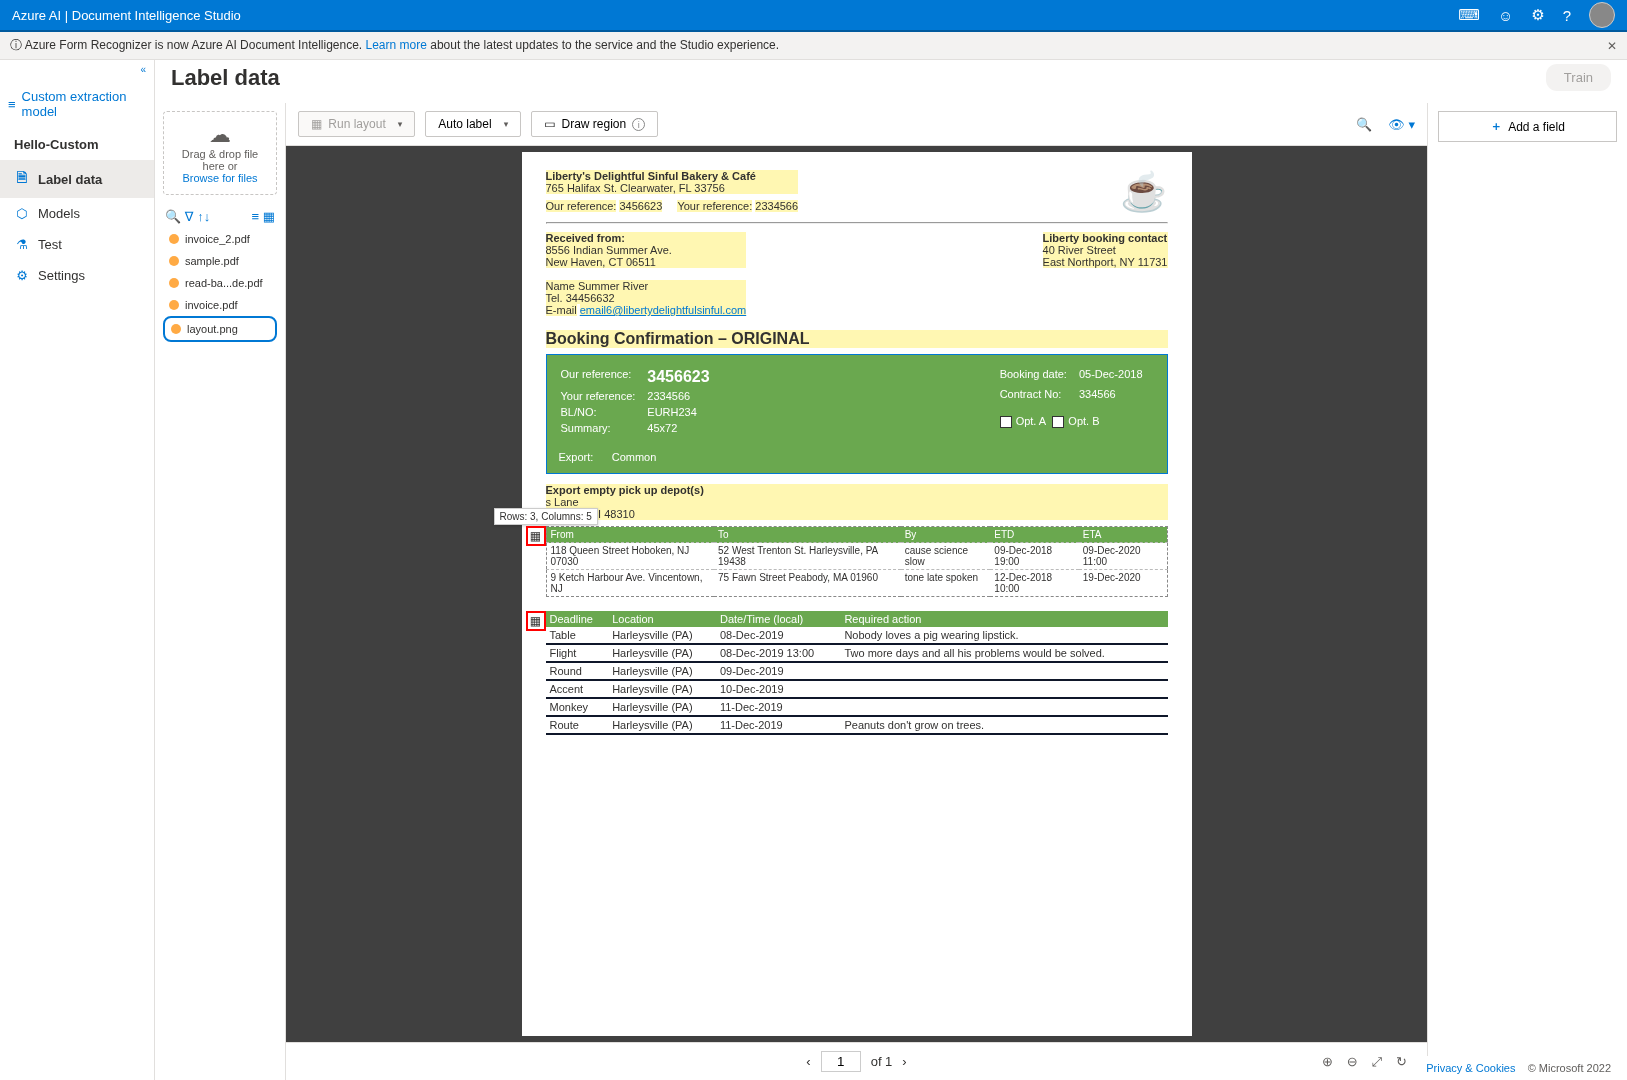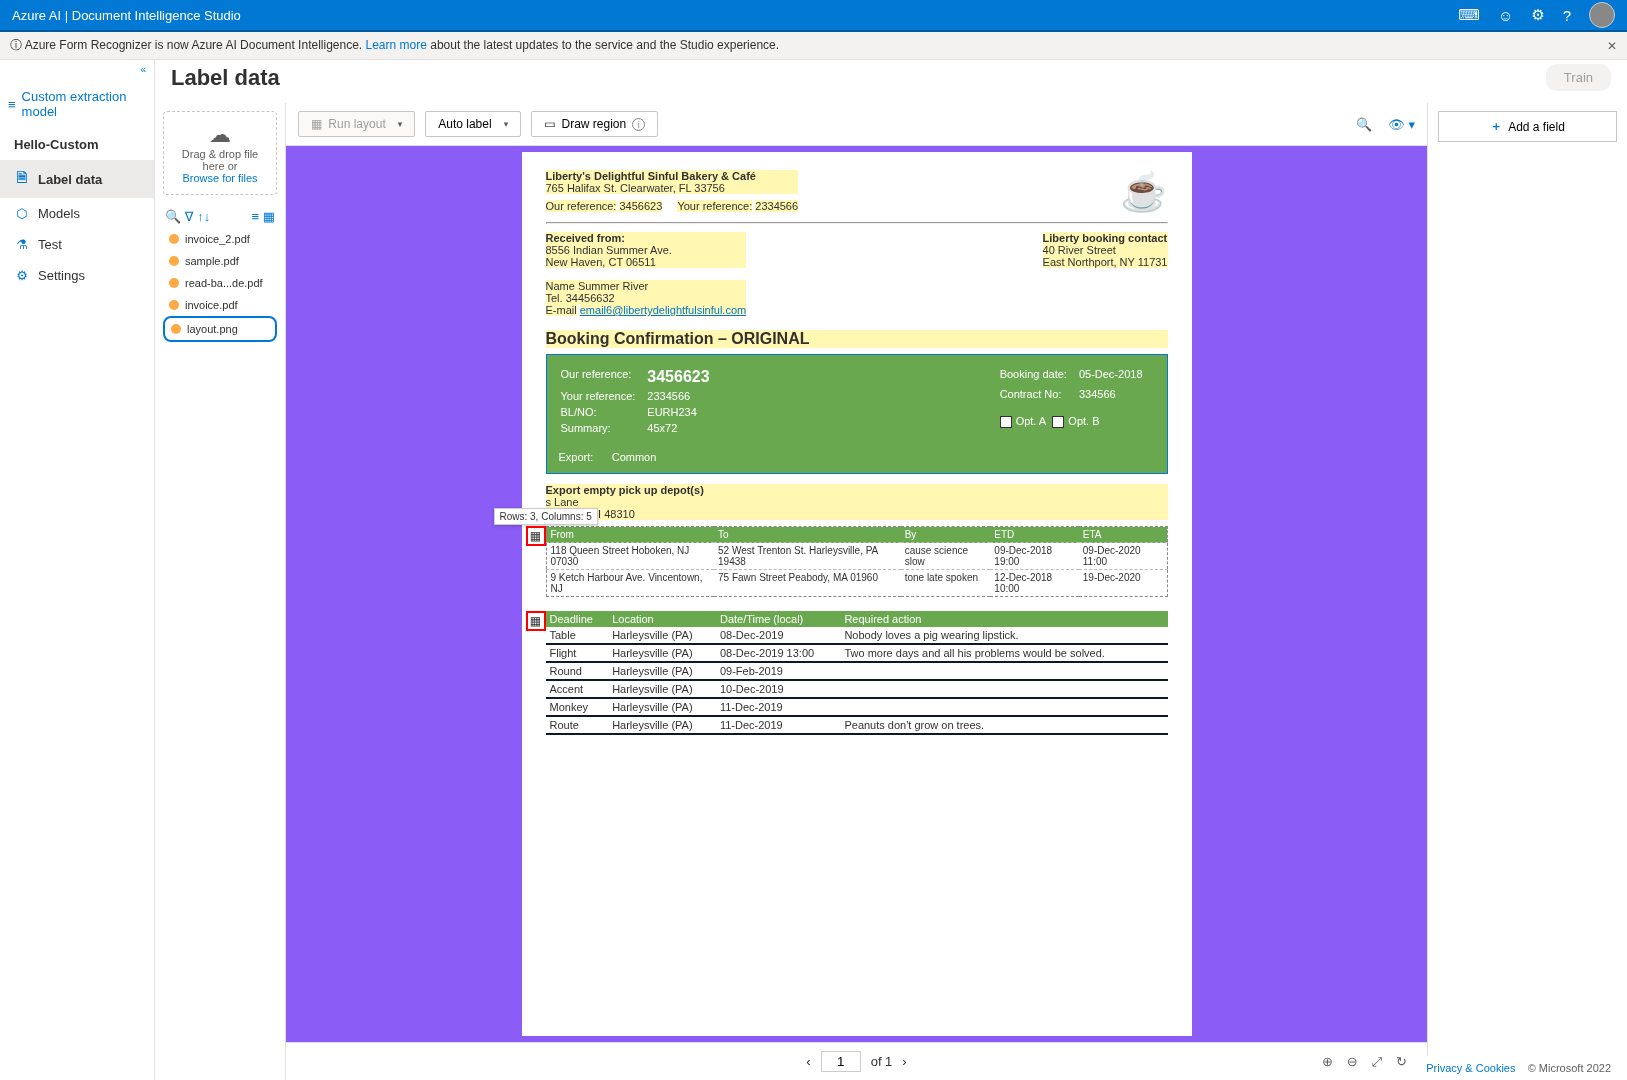--- a/index.html
+++ b/index.html
@@ -47,21 +47,21 @@
 .file-dot { width: 10px; height: 10px; border-radius: 50%; background: #ffaa44; }
 
 .canvas-area { flex: 1; display: flex; flex-direction: column; background: #fff; border-left: 1px solid #e1dfdd; }
 .toolbar { display: flex; gap: 10px; padding: 8px 12px; border-bottom: 1px solid #e1dfdd; align-items: center; }
 .tbtn { border: 1px solid #c8c6c4; background: #fff; padding: 5px 12px; font-size: 12px; border-radius: 2px; cursor: pointer; display: inline-flex; align-items: center; gap: 6px; }
 .tbtn.disabled { color: #a19f9d; background: #faf9f8; }
 .tbtn .chev { font-size: 9px; color: #605e5c; margin-left: 6px; }
 .tbtn .info { display:inline-block; width:13px; height:13px; border:1px solid #888; border-radius:50%; font-size:9px; line-height:12px; text-align:center; color:#888;}
 .toolbar-right { margin-left: auto; display: flex; gap: 16px; align-items: center; color: #0078d4; }
 
-.doc-viewport { flex: 1; background: #8b5cf6; overflow: auto; display:flex; justify-content:center; padding: 6px; }
+.doc-viewport { flex: 1; background: #404040; overflow: auto; display:flex; justify-content:center; padding: 6px; }
 .doc-page { width: 670px; background: #fff; padding: 18px 24px; font-size: 11px; position: relative; }
 .hl { background: #fff7b2; }
 .doc-header { display:flex; justify-content:space-between; }
 .coffee { font-size: 38px; }
 .doc-page a { color: #0078d4; }
 .booking-title { font-size: 16px; font-weight: bold; margin: 14px 0 6px; }
 .greenbox { background: #6aa84f; color: #fff; padding: 10px 12px; font-size: 11px; border: 1px solid #0078d4; }
 .greenbox table td { padding: 1px 10px 1px 0; vertical-align: top; }
 .greenbox .big { font-size: 16px; font-weight: bold; }
 .checkbox { display:inline-block; width:12px; height:12px; background:#fff; border:1px solid #333; vertical-align:middle; margin-right:4px;}
@@ -325,21 +325,21 @@
                     </tr>
                     <tr>
                       <td>Flight</td>
                       <td>Harleysville (PA)</td>
                       <td>08-Dec-2019 13:00</td>
                       <td>Two more days and all his problems would be solved.</td>
                     </tr>
                     <tr>
                       <td>Round</td>
                       <td>Harleysville (PA)</td>
-                      <td>09-Feb-2019</td>
+                      <td>09-Dec-2019</td>
                       <td></td>
                     </tr>
                     <tr>
                       <td>Accent</td>
                       <td>Harleysville (PA)</td>
                       <td>10-Dec-2019</td>
                       <td></td>
                     </tr>
                     <tr>
                       <td>Monkey</td>

